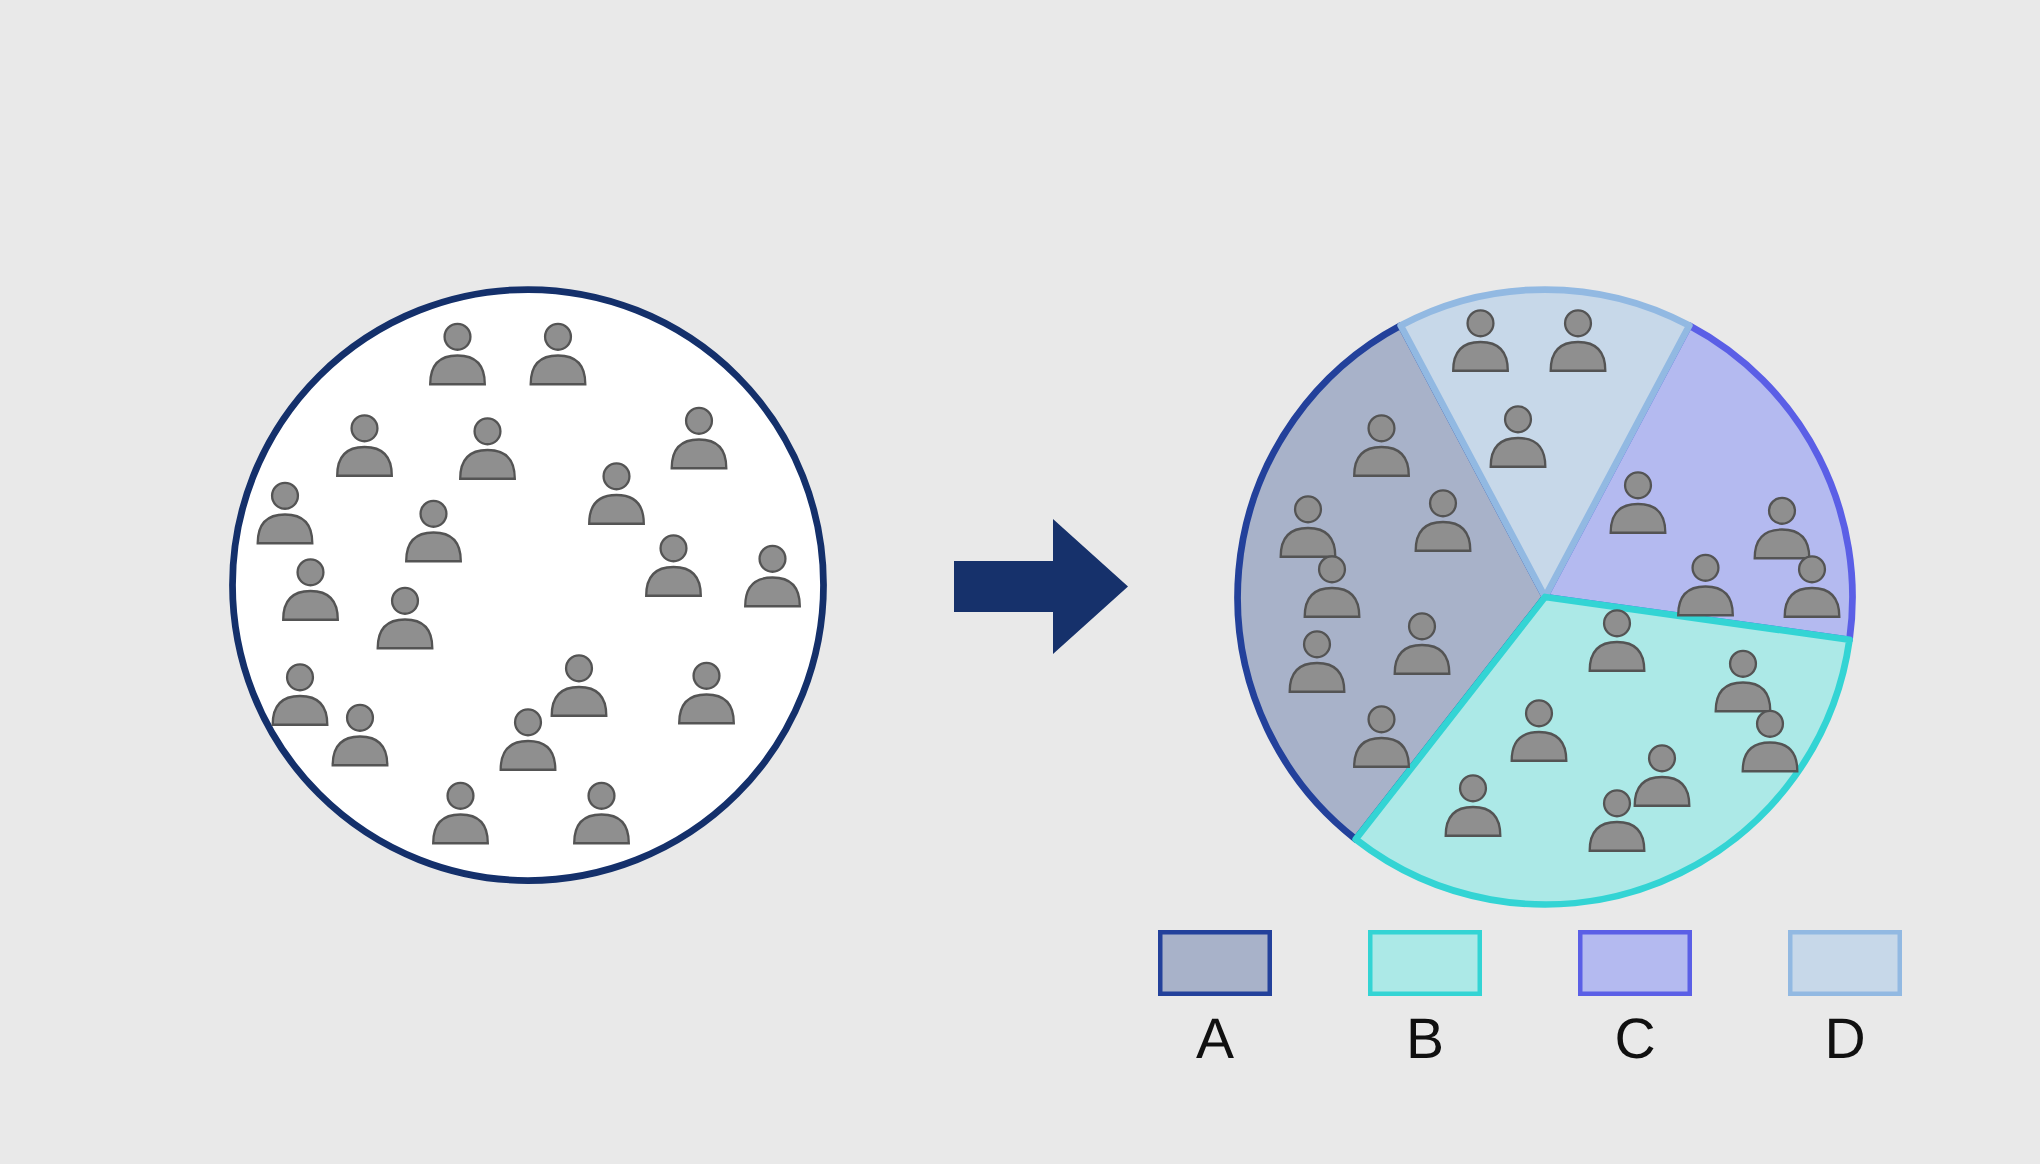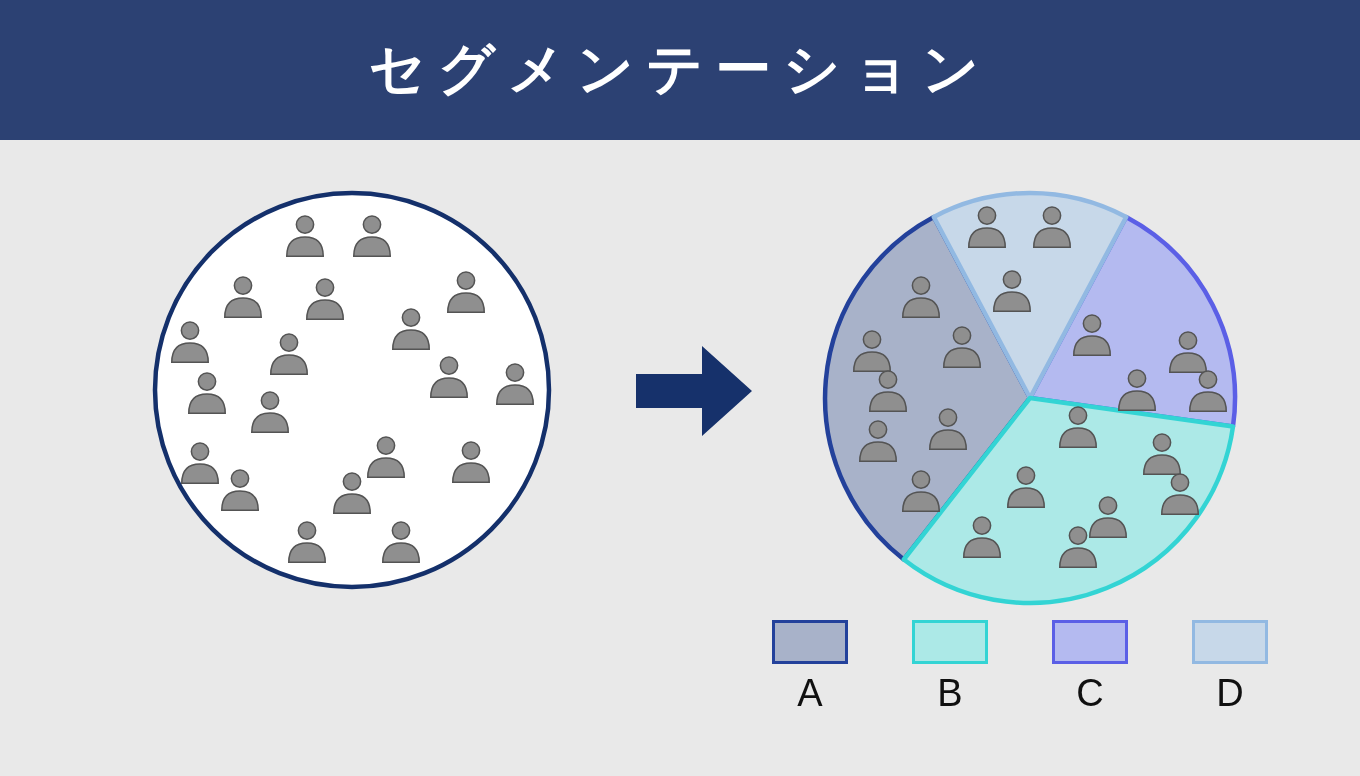--- a/index.html
+++ b/index.html
@@ -53,23 +53,20 @@
   .sw1{background:var(--seg1-fill);border-color:var(--seg1-border)}
   .sw2{background:var(--seg2-fill);border-color:var(--seg2-border)}
   .sw3{background:var(--seg3-fill);border-color:var(--seg3-border)}
   .legend-label{margin-top:10px;font-size:38px;color:#101010;line-height:1}
 </style>
 </head>
 <body>
 
 <div class="canvas">
 
-  <div class="header">
-    <div class="title">セグメンテーション</div>
-  </div>
 
   <svg class="scene" width="1360" height="776" viewBox="0 0 1360 776">
     <defs>
       <symbol id="person" viewBox="0 0 48 48">
         <circle class="person-head" cx="24" cy="11" r="9"></circle>
         <path class="person-body" d="M5 44 C5 29 13 24 24 24 C35 24 43 29 43 44 L5 44 Z"></path>
       </symbol>
     </defs>
 
     <circle class="circle-outline" cx="352" cy="390" r="197"></circle>

